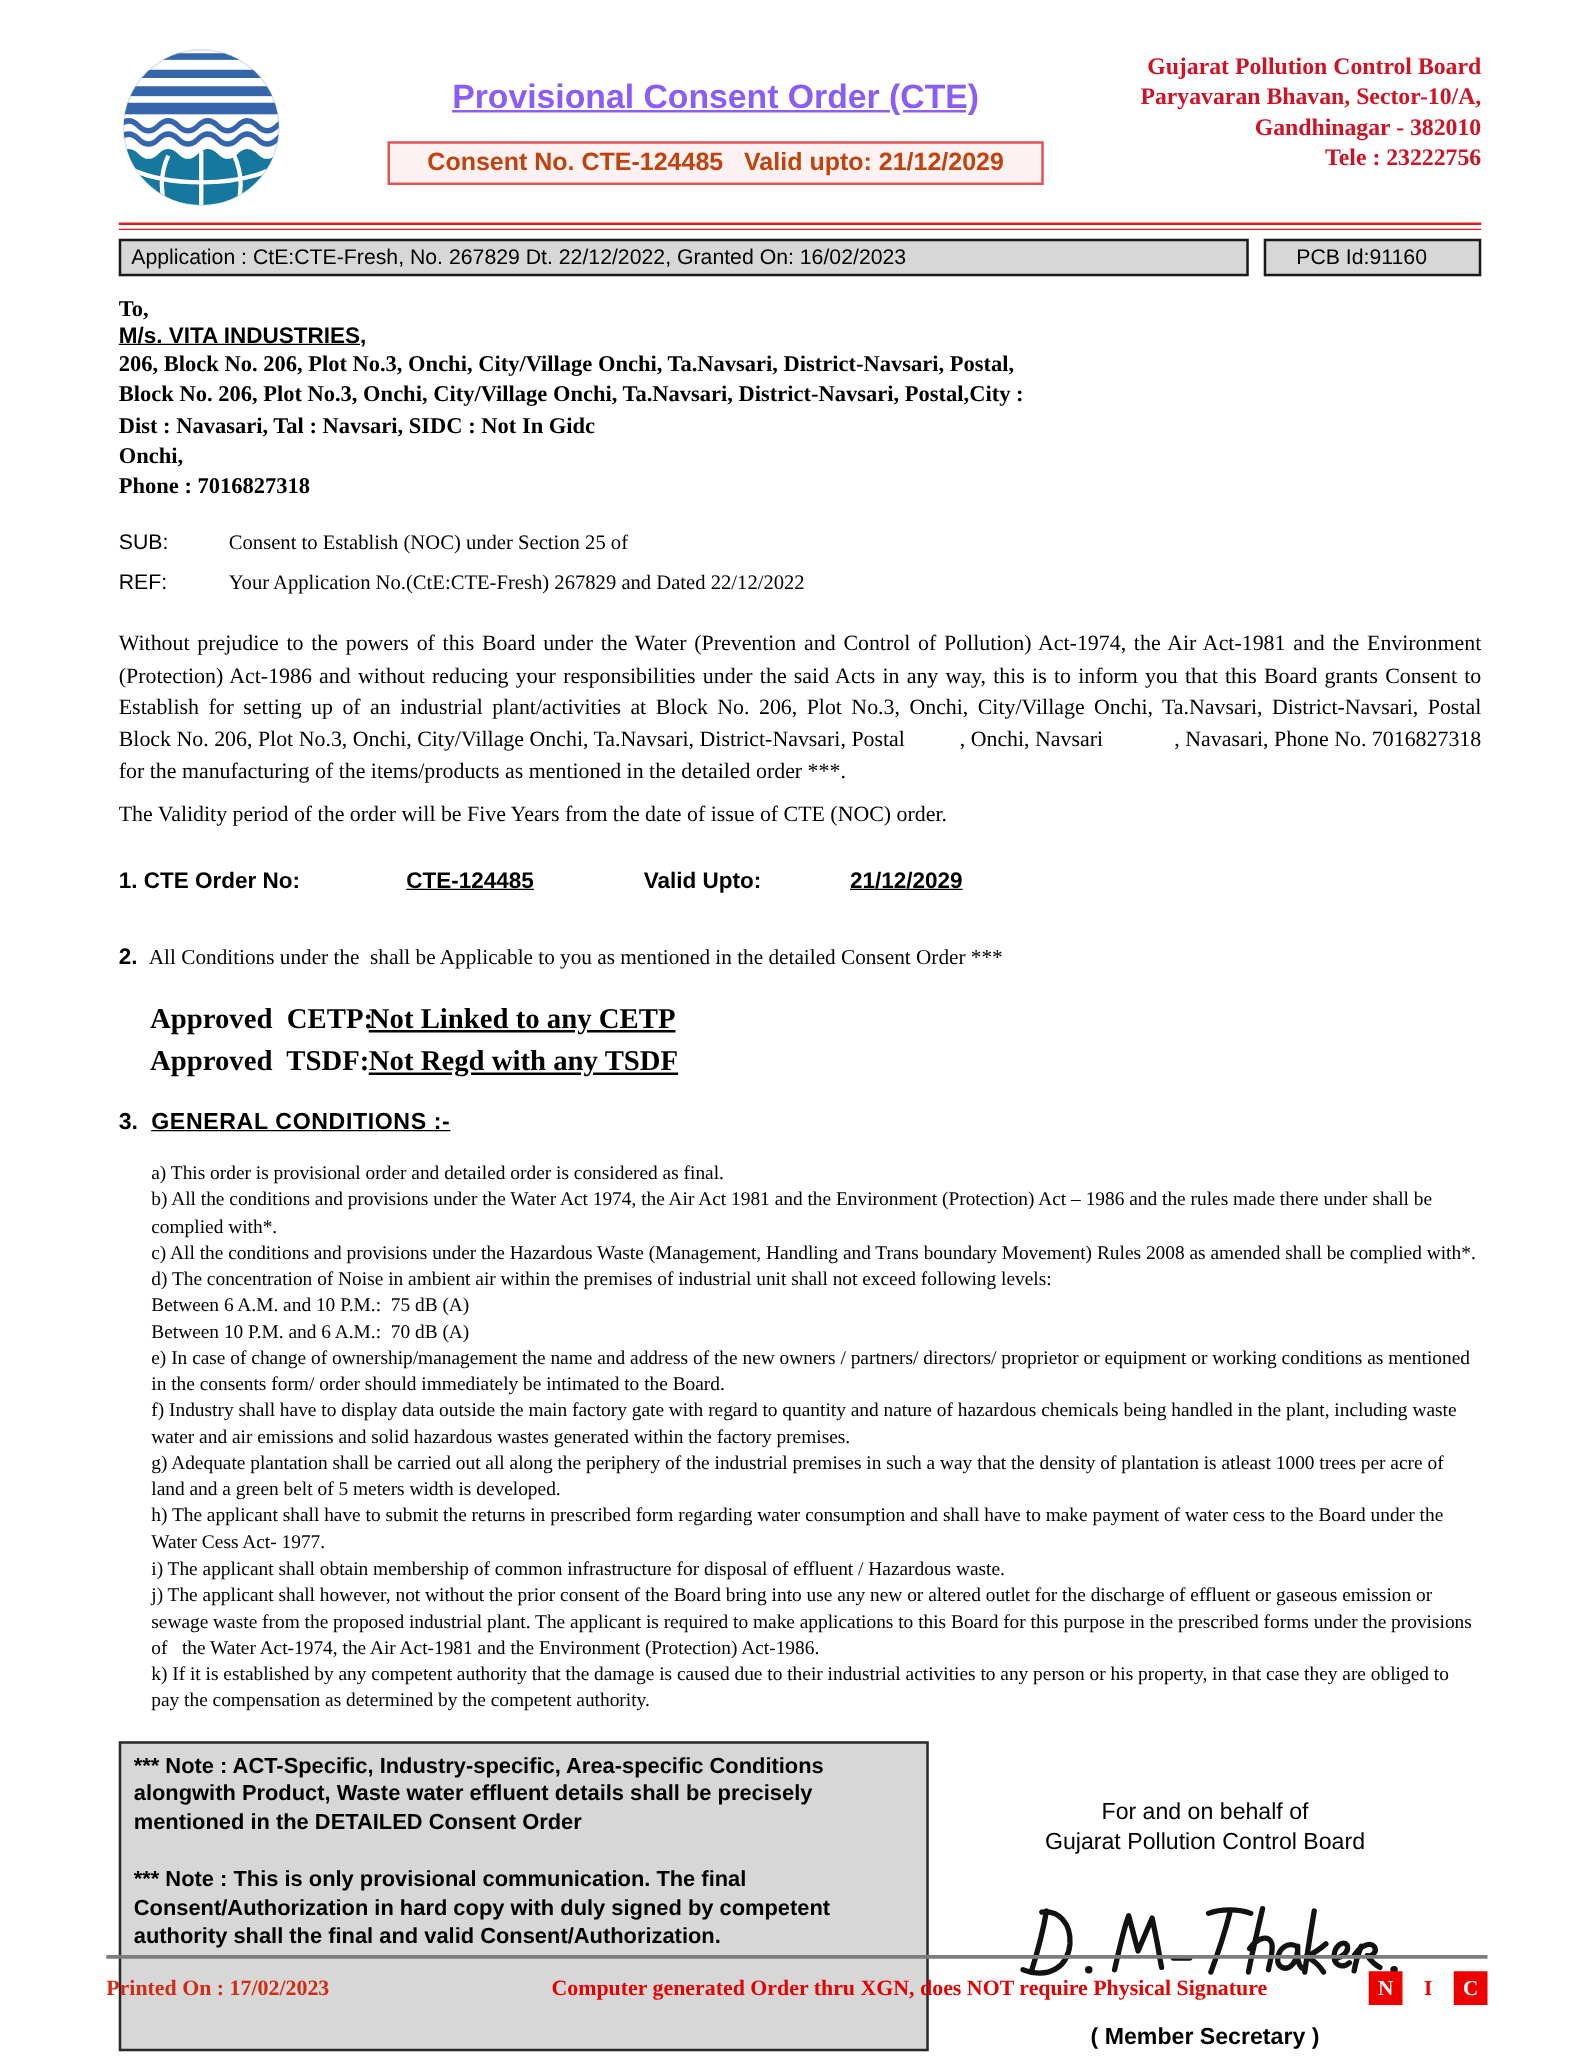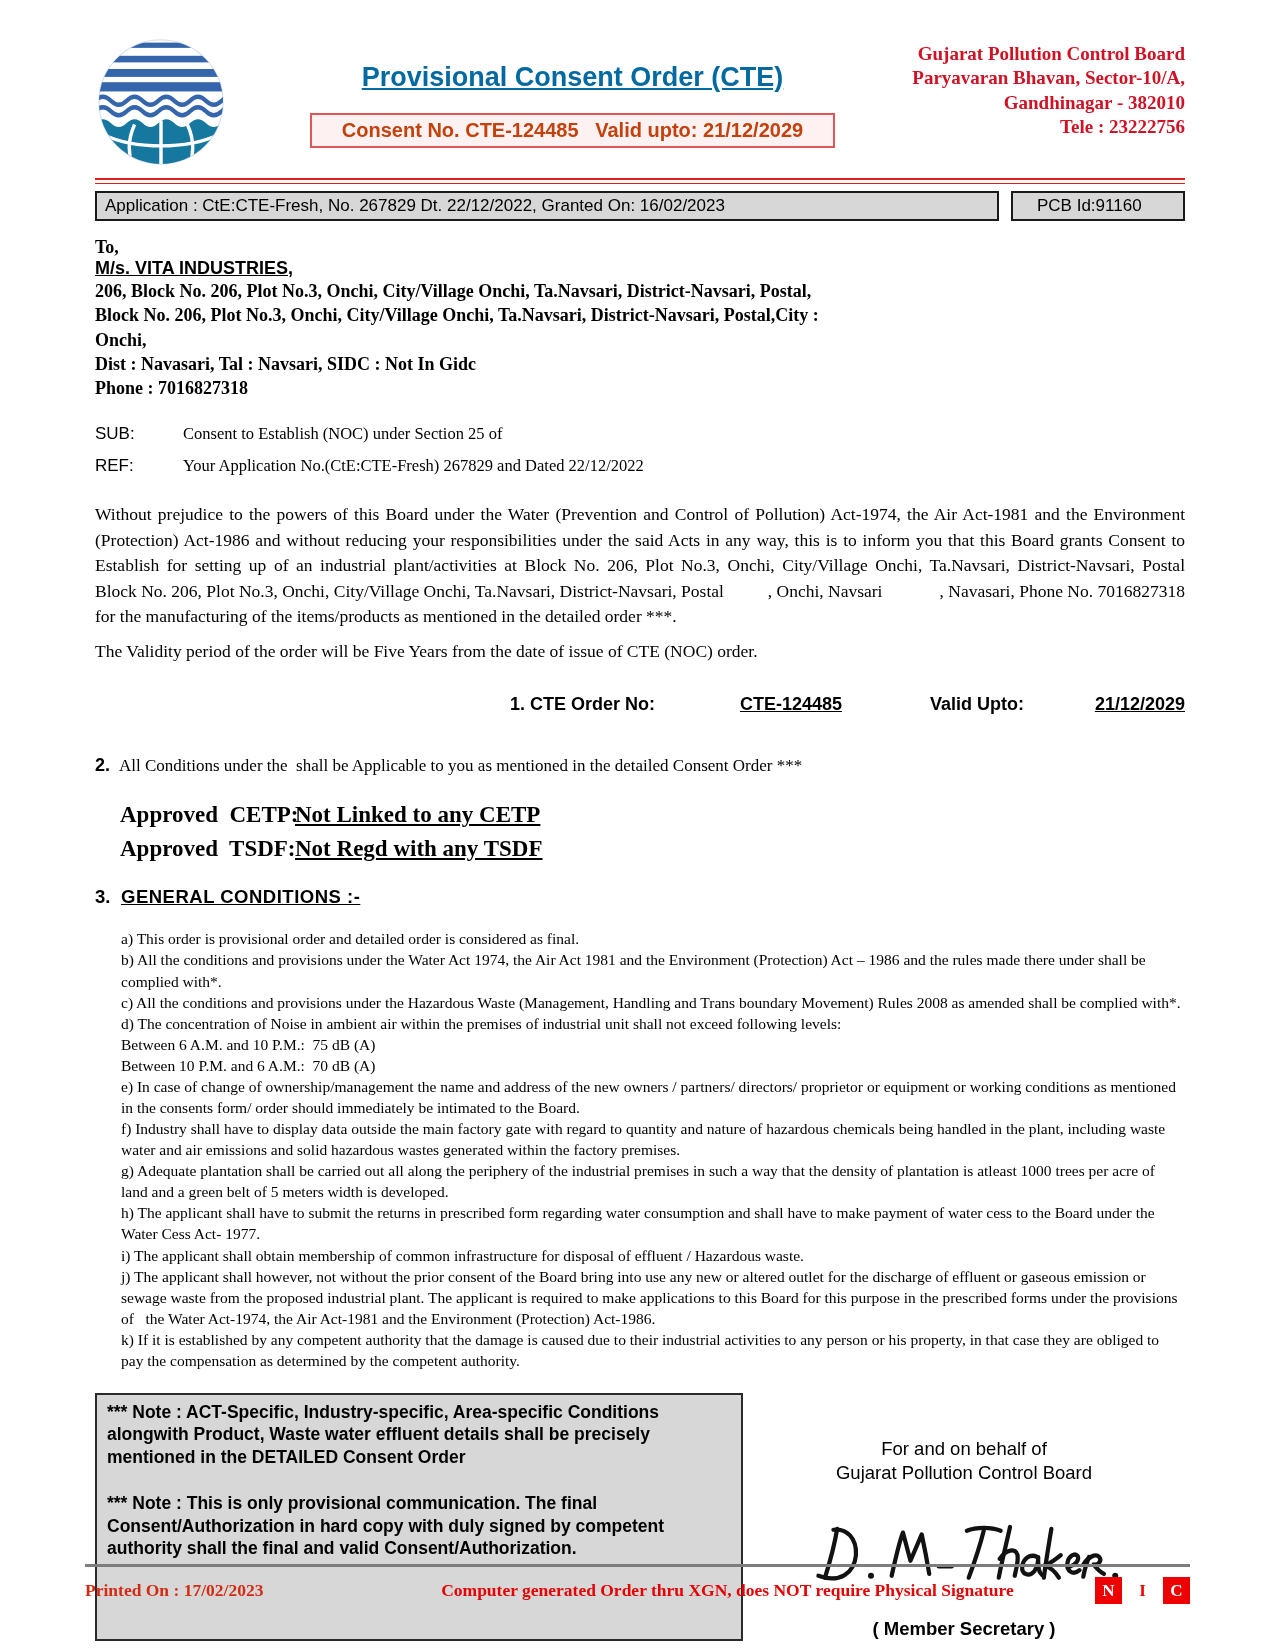--- a/index.html
+++ b/index.html
@@ -4,21 +4,21 @@
 <style>
   html,body { margin:0; padding:0; background:#fff; }
   body { width:1275px; height:1650px; font-family:"Liberation Serif", serif; color:#000; position:relative; overflow:hidden; }
   .page { position:relative; width:1275px; height:1650px; box-sizing:border-box; padding:36px 90px 0 95px; }
 
   
   .hdr { display:flex; align-items:flex-start; }
   .hdr-left { width:165px; flex:none; }
   .logo { width:132px; height:132px; display:block; }
   .hdr-center { flex:1; text-align:center; padding-top:26px; }
-  .doc-title { font-family:"Liberation Sans", sans-serif; font-weight:bold; font-size:27px; color:#0369a1; text-decoration:underline; }
+  .doc-title { font-family:"Liberation Sans", sans-serif; font-weight:bold; font-size:27px; color:#8b5cf6; text-decoration:underline; }
   .consent-box { display:inline-block; margin-top:20px; background:#fdf1f1; border:2px solid #e05555; padding:4px 30px;
                  font-family:"Liberation Sans", sans-serif; font-weight:bold; font-size:20px; color:#c2410c; white-space:pre; }
   .hdr-right { width:300px; flex:none; text-align:right; color:#cf1324; font-weight:bold; font-size:19px; line-height:1.28; padding-top:6px; }
 
   .red-rule { margin-top:10px; height:3px; border-top:2px solid #e01b1b; border-bottom:1px solid #e01b1b; }
 
   
   .app-row { display:flex; gap:12px; margin-top:7px; font-family:"Liberation Sans", sans-serif; font-weight:normal; font-size:17px; }
   .app-bar { flex:1; background:#d7d7d7; border:2px solid #1a1a1a; padding:3px 8px; }
   .pcb-box { width:122px; flex:none; background:#d7d7d7; border:2px solid #1a1a1a; padding:3px 24px; }
@@ -33,21 +33,21 @@
   .subref { margin-top:24px; }
   .subref-row { display:flex; margin-bottom:12px; }
   .subref-lbl { width:88px; flex:none; font-family:"Liberation Sans", sans-serif; font-weight:normal; font-size:17px; }
   .subref-txt { font-size:16.5px; }
 
   
   .body-para { margin:26px 0 0 0; font-size:17.5px; line-height:1.45; white-space:pre-wrap; text-align:justify; }
   .validity-para { margin:12px 0 0 0; font-size:17.5px; }
 
   
-  .order-row { margin-top:32px; font-family:"Liberation Sans", sans-serif; font-weight:bold; font-size:18px; display:flex;justify-content:flex-end; }
+  .order-row { margin-top:32px; font-family:"Liberation Sans", sans-serif; font-weight:bold; font-size:18px; display:flex; }
   .order-lbl1 { width:230px; }
   .order-val1 { width:190px; text-decoration:underline; }
   .order-lbl2 { width:165px; }
   .order-val2 { text-decoration:underline; }
 
   
   .clause2 { margin-top:40px; display:flex; }
   .clause2-num { font-family:"Liberation Sans", sans-serif; font-weight:bold; font-size:18px; width:24px; flex:none; }
   .clause2-txt { font-size:17px; padding-top:1px; white-space:pre-wrap; }
 
@@ -131,22 +131,22 @@
   <div class="app-row">
     <div class="app-bar">Application : CtE:CTE-Fresh, No. 267829 Dt. 22/12/2022, Granted On: 16/02/2023</div>
     <div class="pcb-box">PCB Id:91160</div>
   </div>
 
   <div class="recipient">
     <div class="to-line">To,</div>
     <div class="recipient-name">M/s. VITA INDUSTRIES,</div>
     <div class="addr-line">206, Block No. 206, Plot No.3, Onchi, City/Village Onchi, Ta.Navsari, District-Navsari, Postal,</div>
     <div class="addr-line">Block No. 206, Plot No.3, Onchi, City/Village Onchi, Ta.Navsari, District-Navsari, Postal,City :</div>
+    <div class="addr-line">Dist : Navasari, Tal : Navsari, SIDC : Not In Gidc</div>
     <div class="addr-line">Onchi,</div>
-    <div class="addr-line">Dist : Navasari, Tal : Navsari, SIDC : Not In Gidc</div>
     <div class="addr-line">Phone : 7016827318</div>
   </div>
 
   <div class="subref">
     <div class="subref-row">
       <span class="subref-lbl">SUB:</span>
       <span class="subref-txt">Consent to Establish (NOC) under Section 25 of</span>
     </div>
     <div class="subref-row">
       <span class="subref-lbl">REF:</span>

